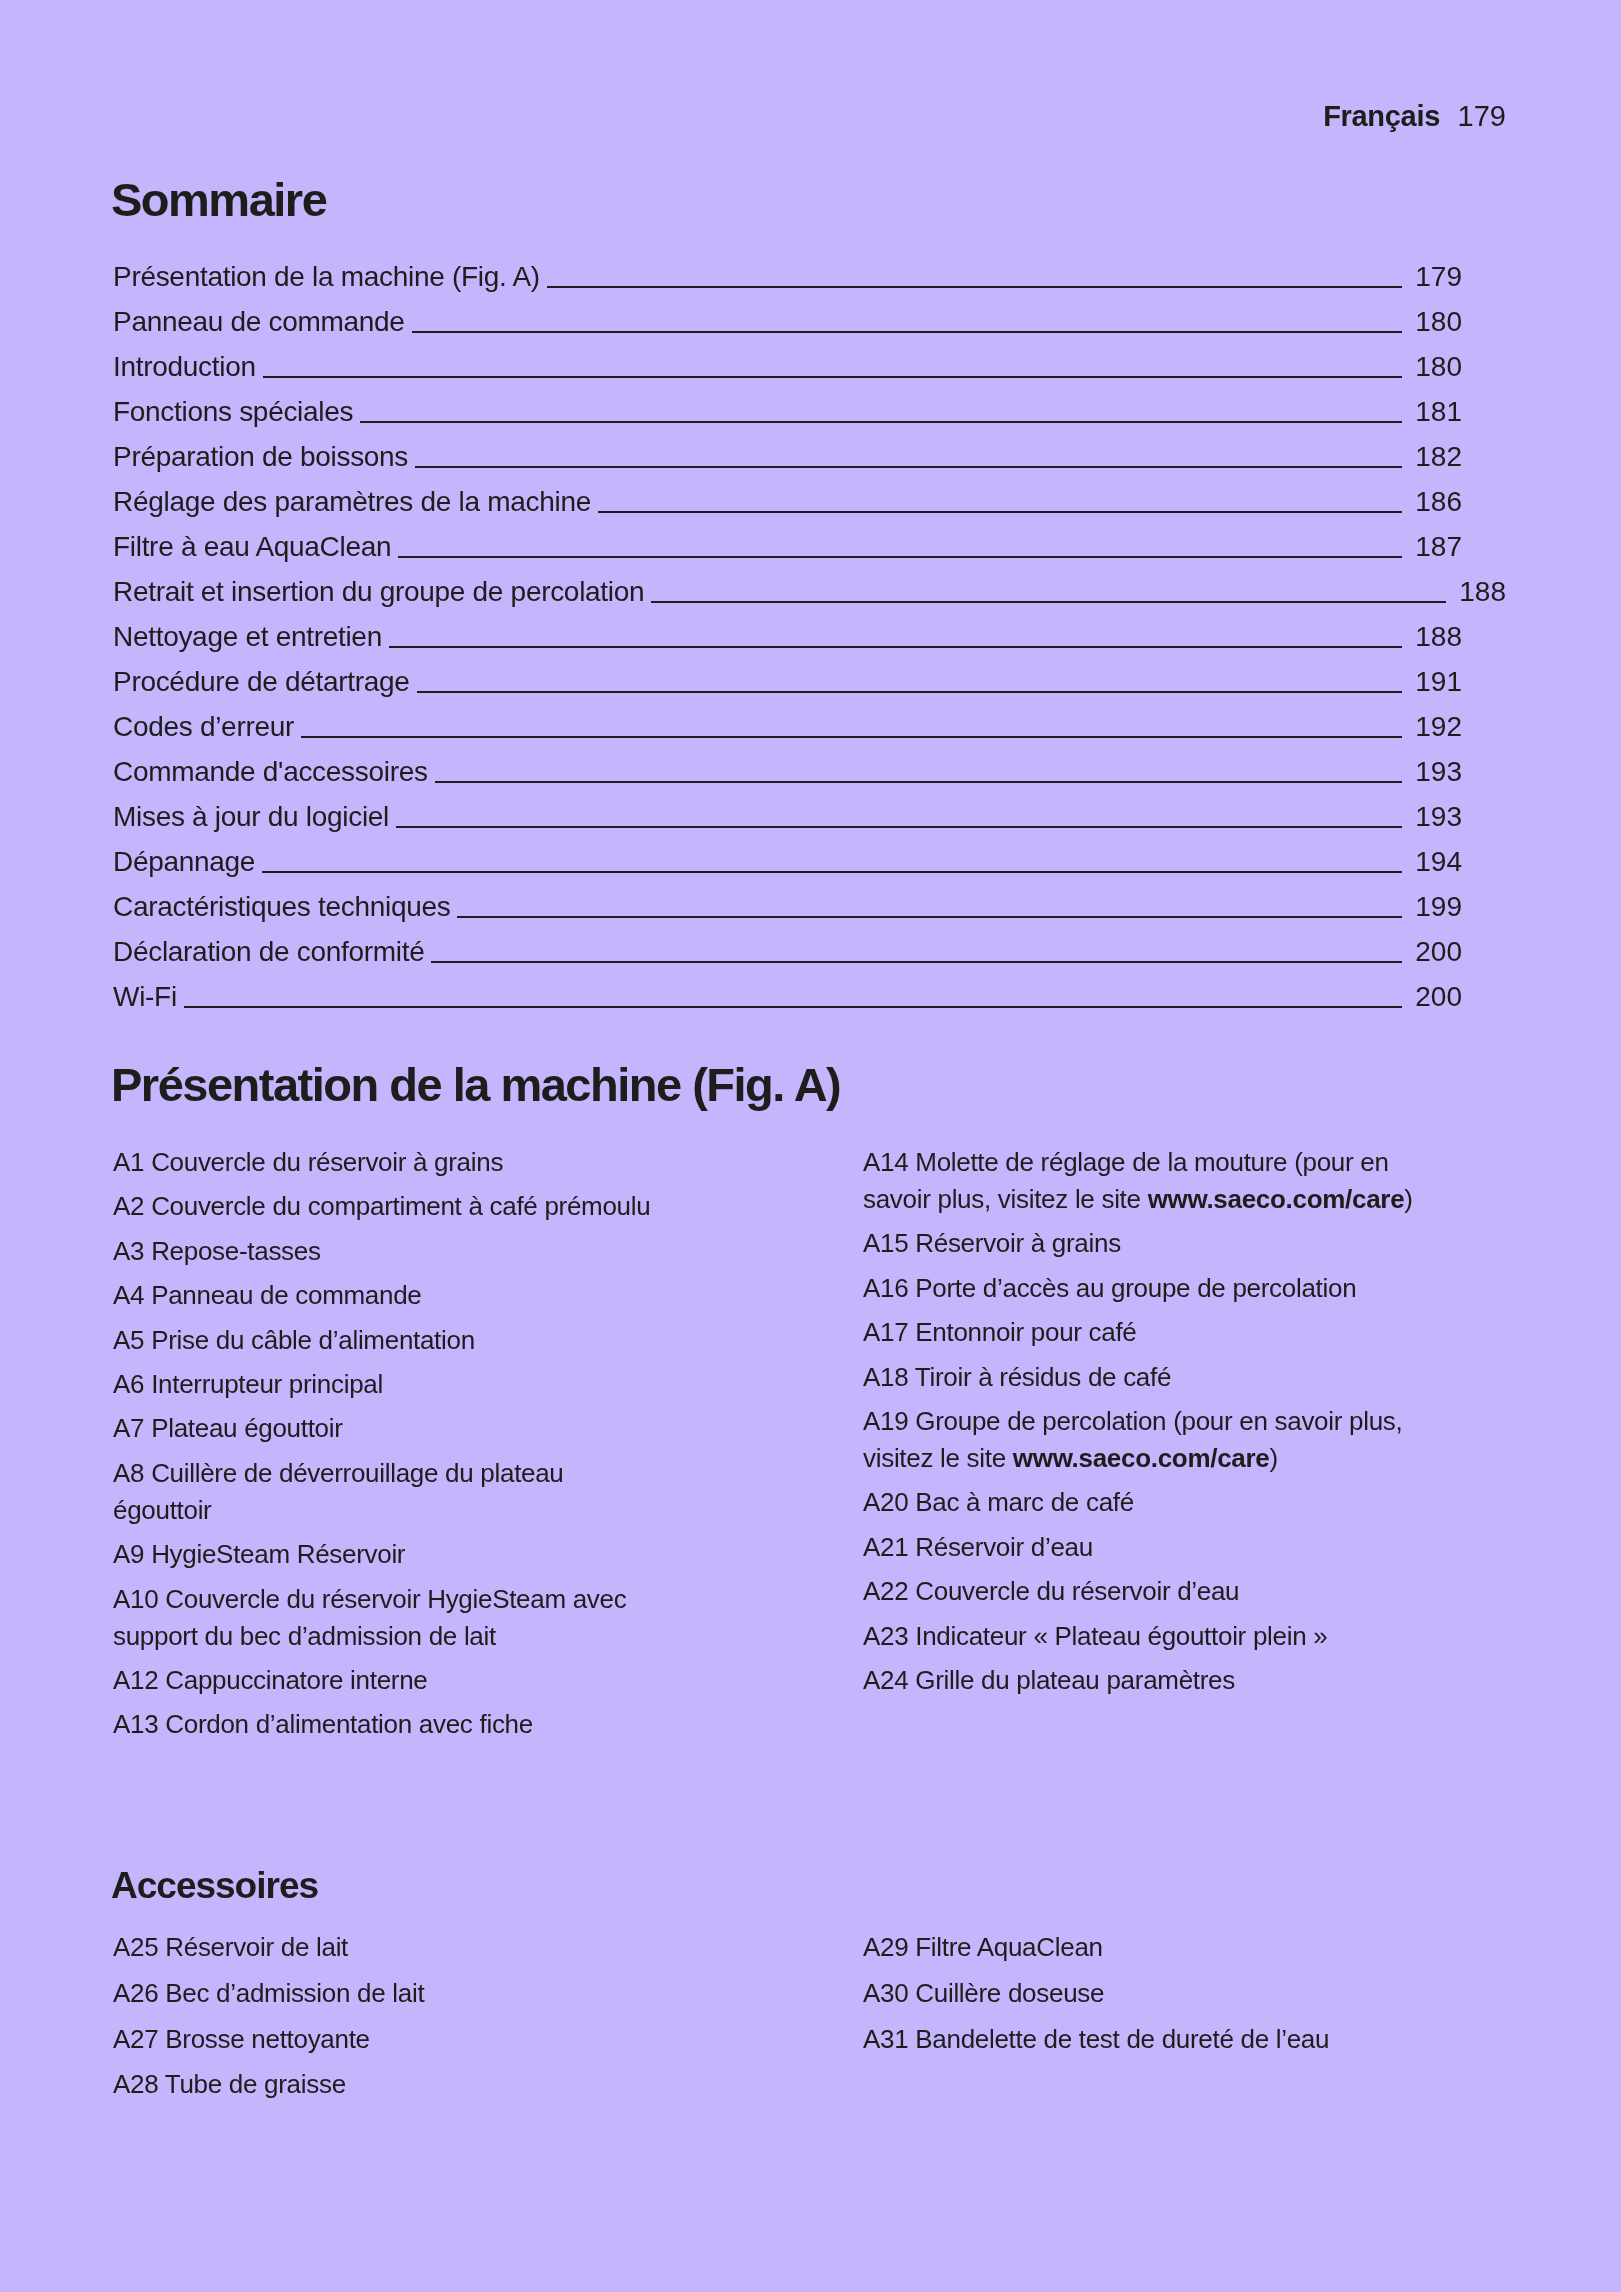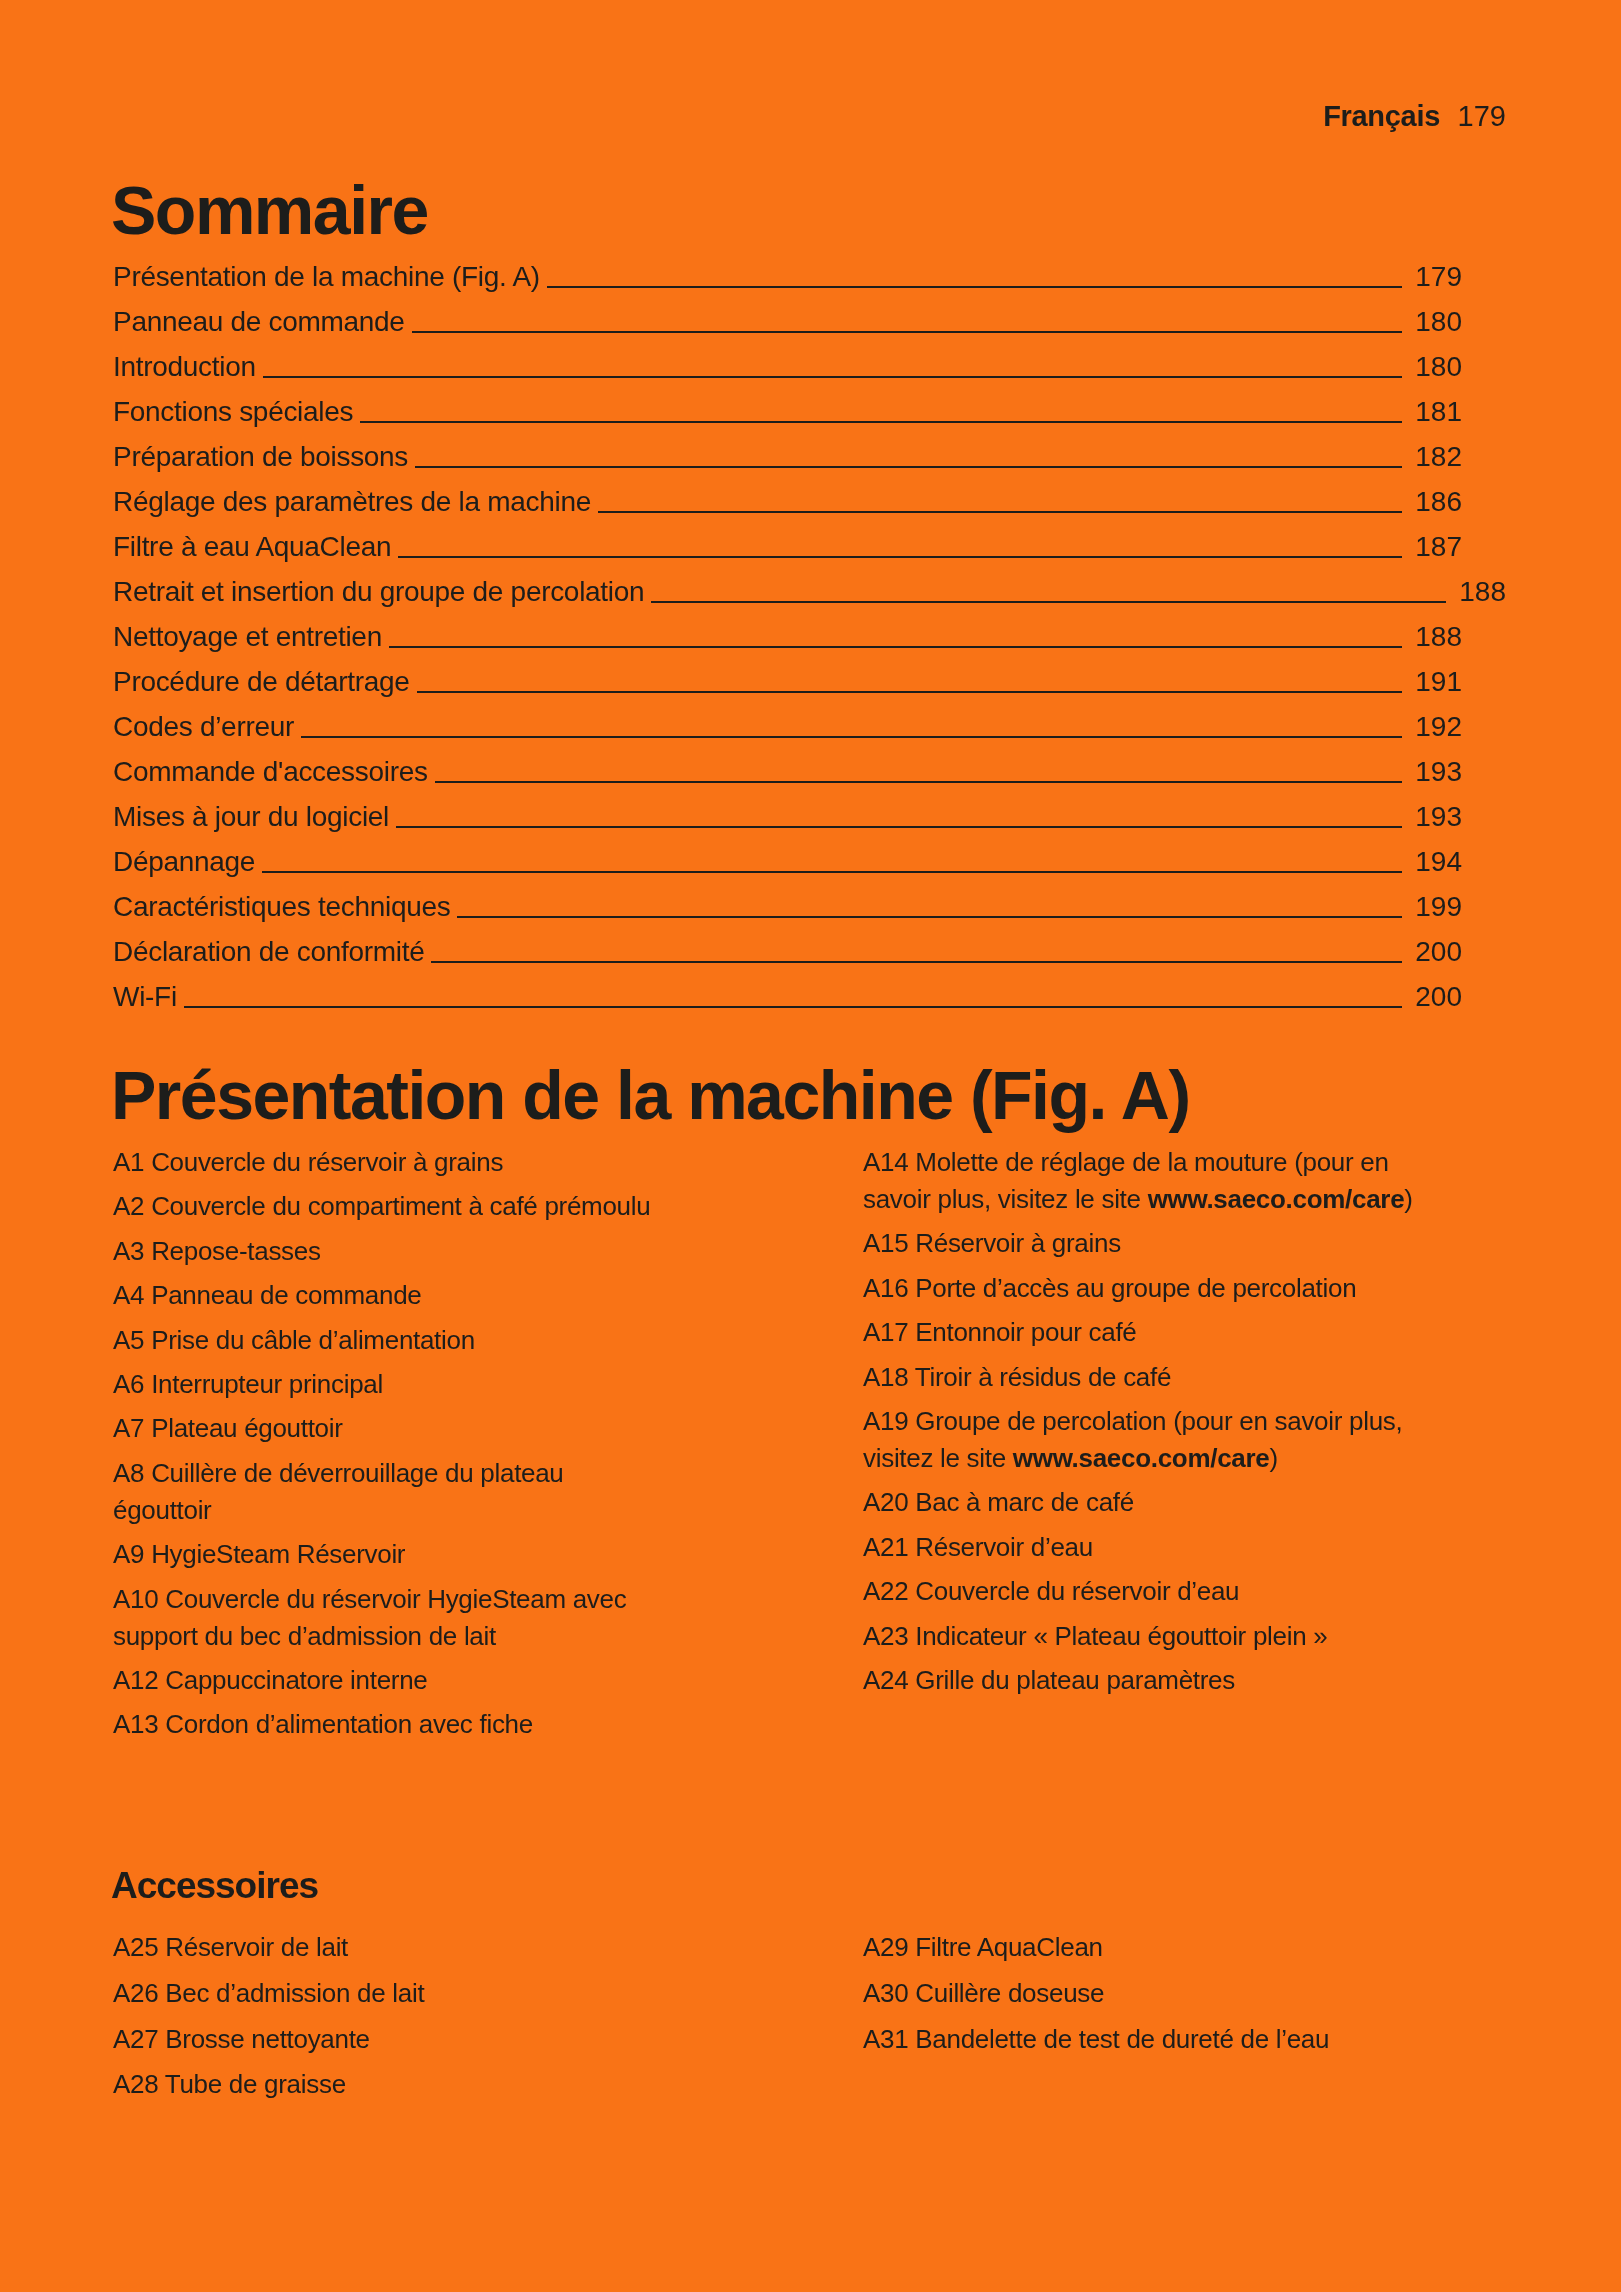--- a/index.html
+++ b/index.html
@@ -1,20 +1,20 @@
 <!DOCTYPE html>
 <html lang="fr"><head>
 <meta charset="utf-8">
 <style>
   html, body { margin: 0; padding: 0; background: #e8e8e8; }
   .page {
     position: relative;
     width: 1621px;
     height: 2293px;
-    background: #f97316;
+    background: #c4b5fd;
     font-family: "Liberation Sans", sans-serif;
     color: #1d1d1b;
     overflow: hidden;
     margin: 0 auto;
   }
   .page-header {
     position: absolute;
     top: 102px;
     left: 113px;
     right: 115px;
@@ -23,21 +23,21 @@
     line-height: 1;
     white-space: nowrap;
   }
   .page-header .lang { font-weight: 700; margin-right: 17.6px; letter-spacing: -0.3px; }
   .page-header .pnum { font-weight: 400; }
 
   .h1 {
     position: absolute;
     left: 111px;
     margin: 0;
-    font-size: 68px;
+    font-size: 47px;
     font-weight: 700;
     line-height: 1;
     letter-spacing: -1.5px;
     white-space: nowrap;
   }
   .sommaire-title { top: 176px; }
   .overview-title { top: 1061px; }
   .h2 {
     position: absolute;
     left: 111px;

